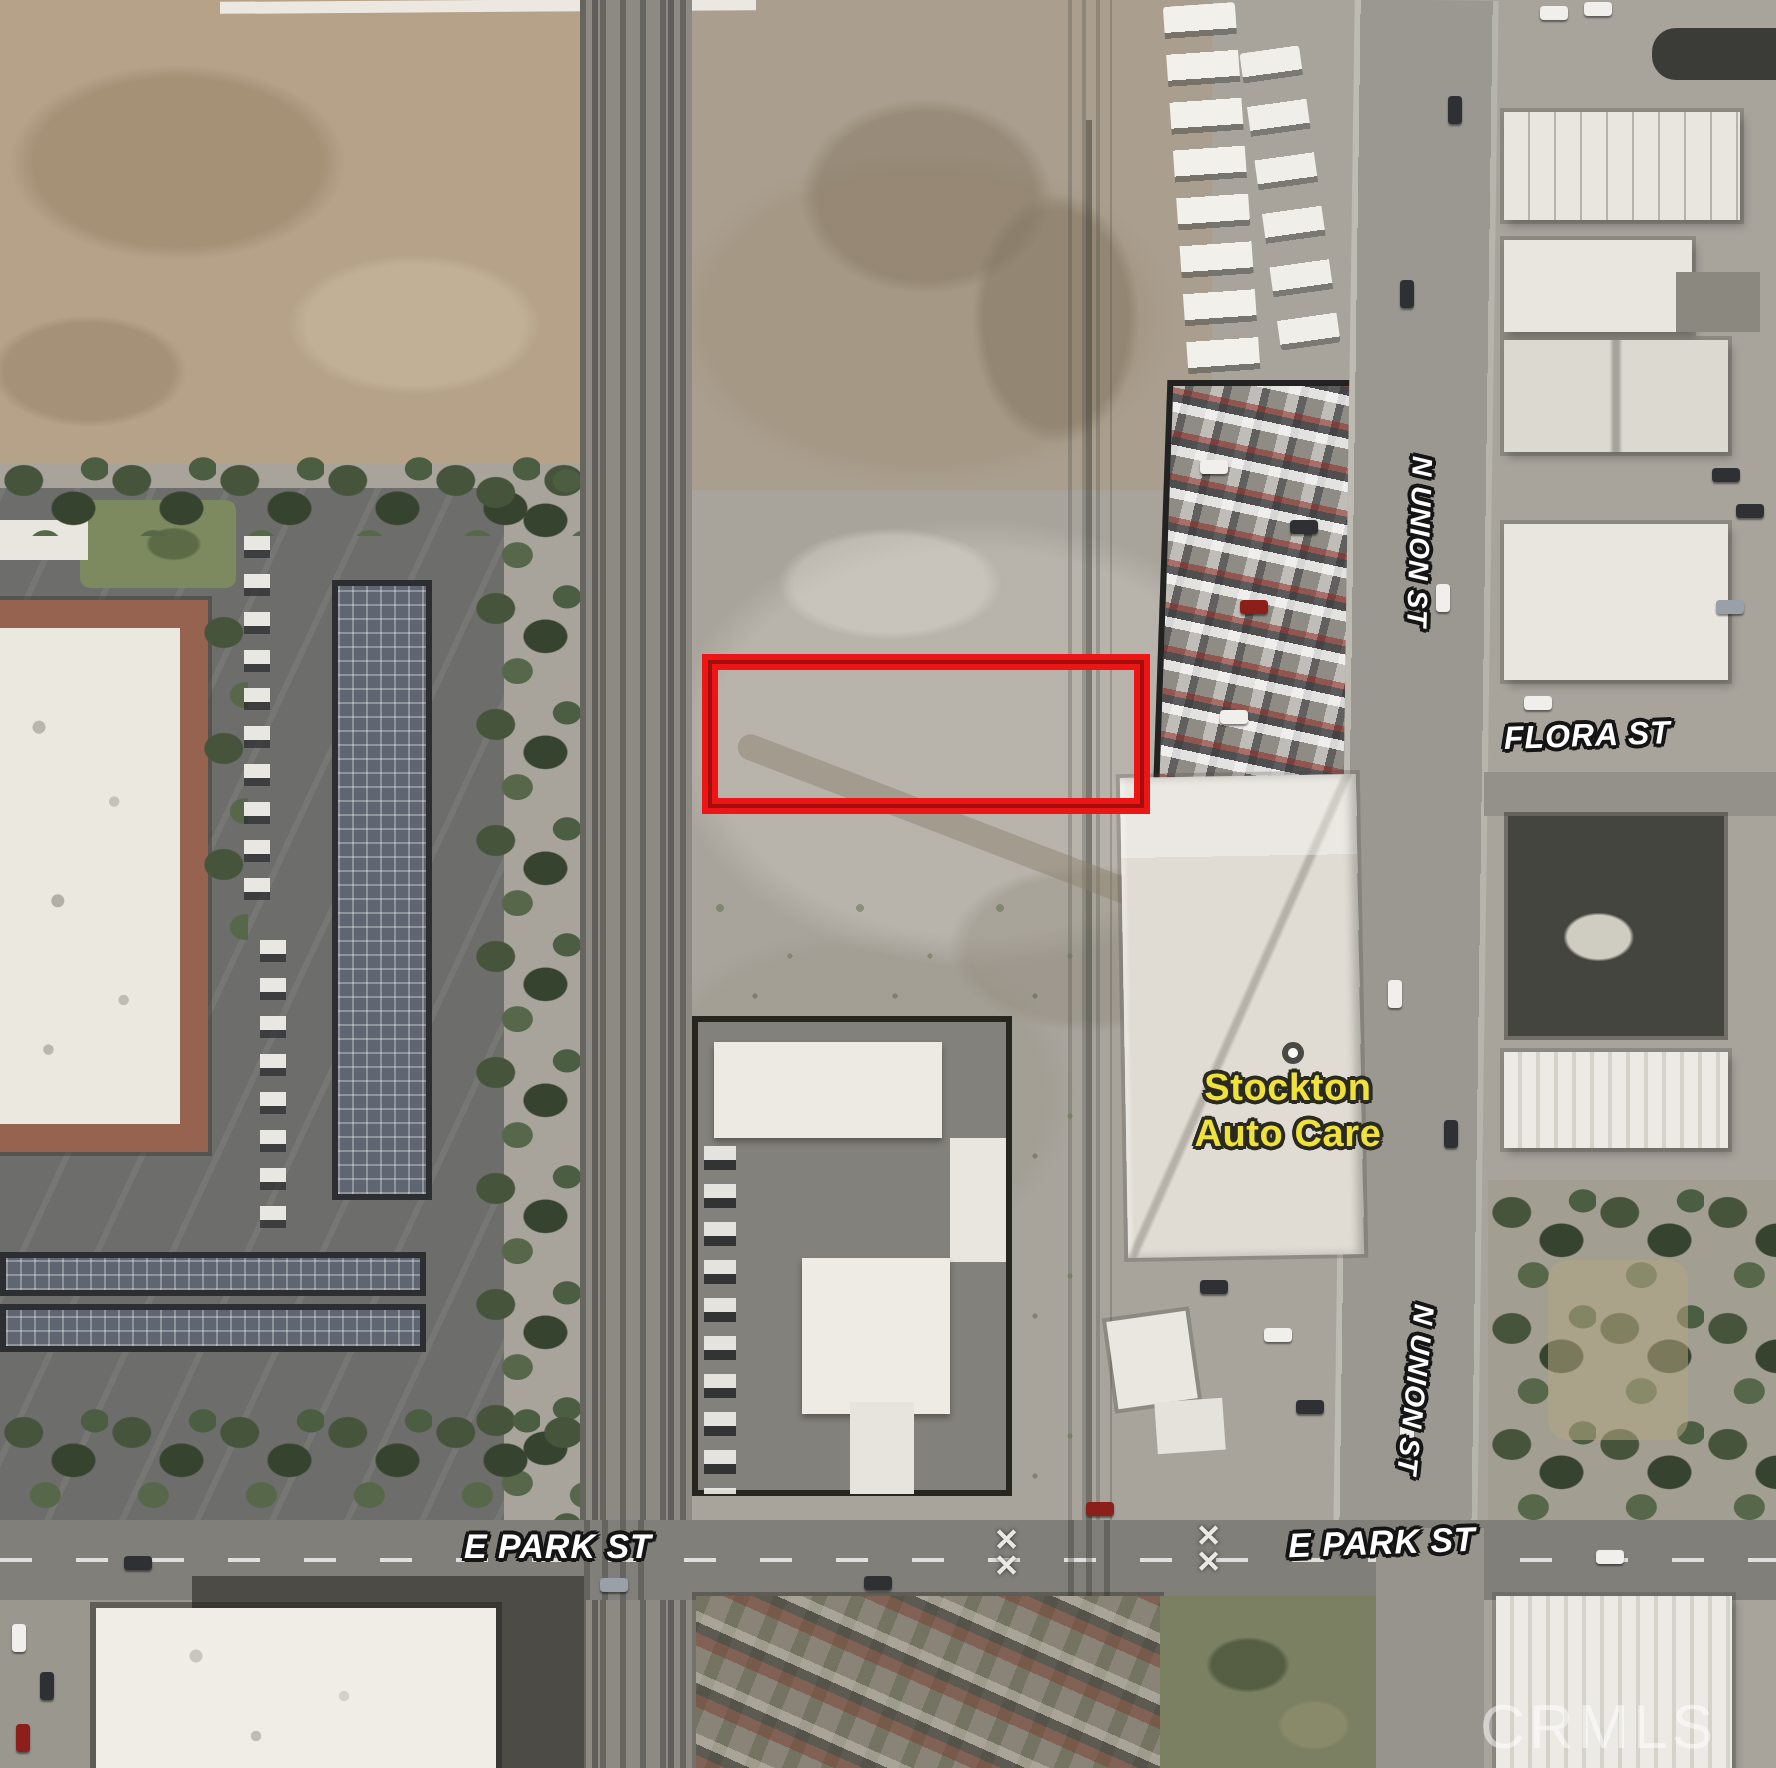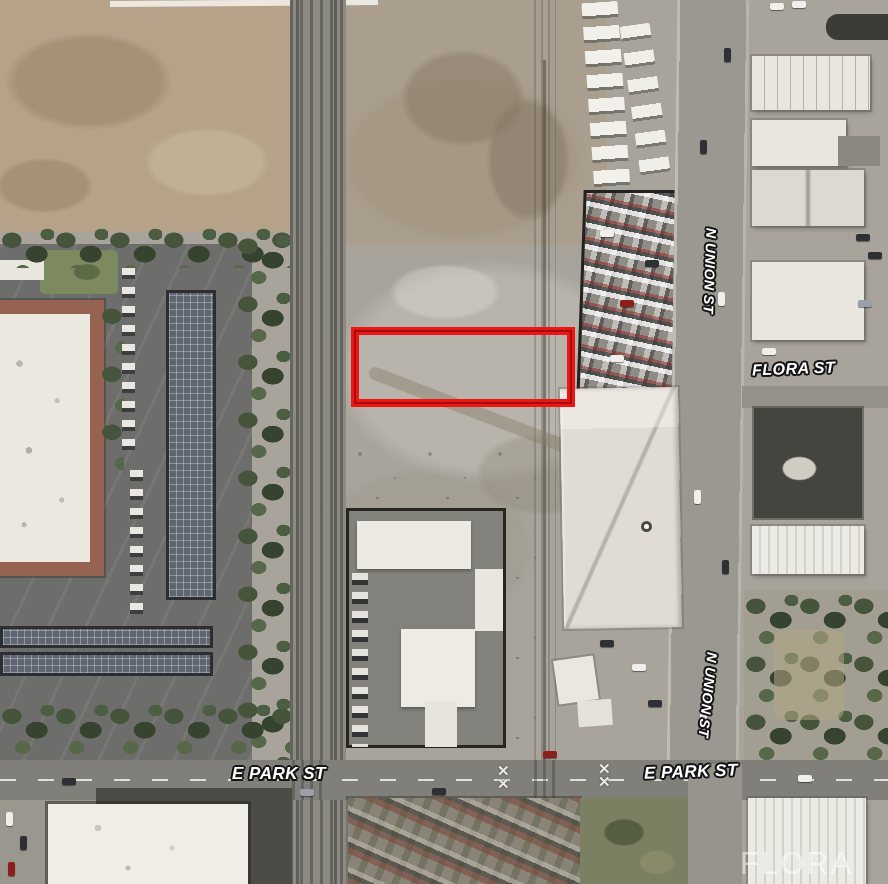--- a/index.html
+++ b/index.html
@@ -303,15 +303,19 @@
     <div class="parcel-mid">
       <div class="parcel-inner"></div>
     </div>
   </div>
 
   <div class="street-label lbl-nunion-upper">N UNION ST</div>
   <div class="street-label lbl-nunion-lower">N UNION ST</div>
   <div class="street-label lbl-flora">FLORA ST</div>
   <div class="street-label lbl-epark-left">E PARK ST</div>
   <div class="street-label lbl-epark-right">E PARK ST</div>
-  <div class="watermark">FLORA</div>
+  <div class="poi-label">
+    <span style="position:static;display:block;">Stockton</span>
+    <span style="position:static;display:block;">Auto Care</span>
+  </div>
+  <div class="watermark">CRMLS</div>
 
 </div>
 
 </body></html>

